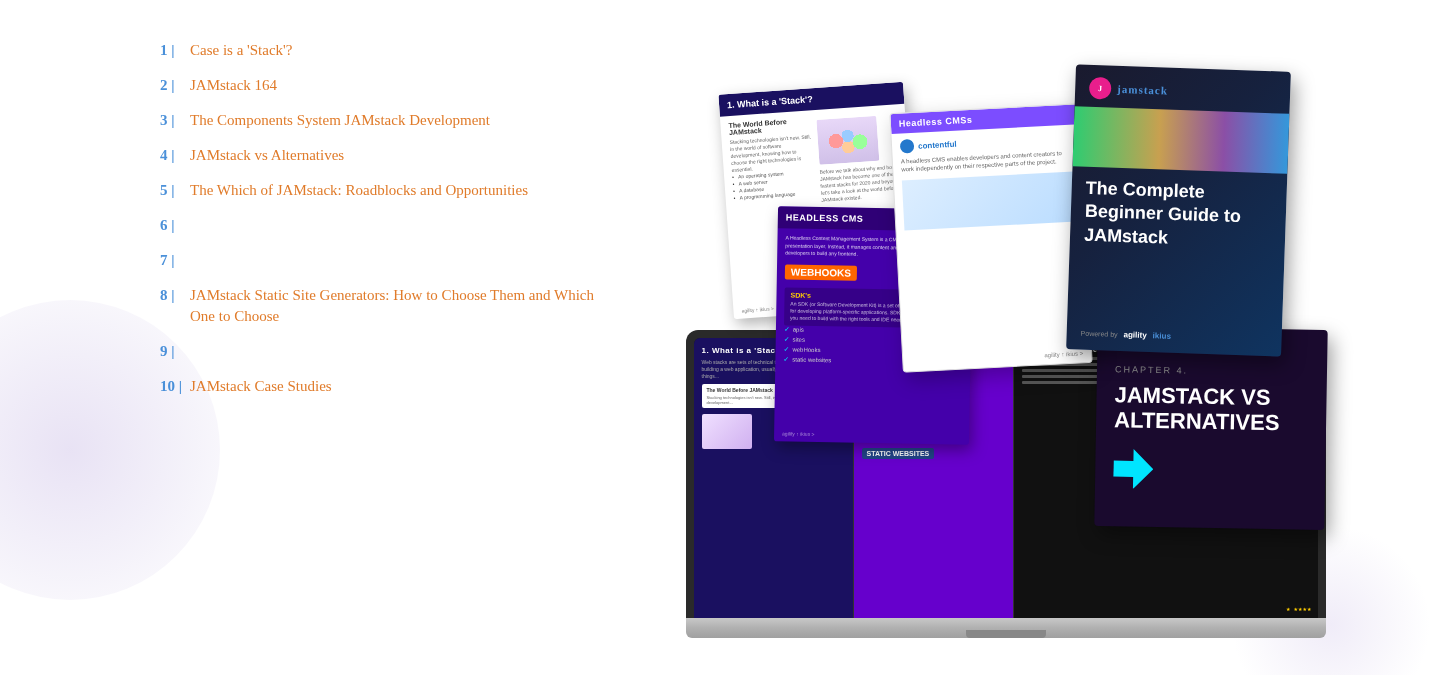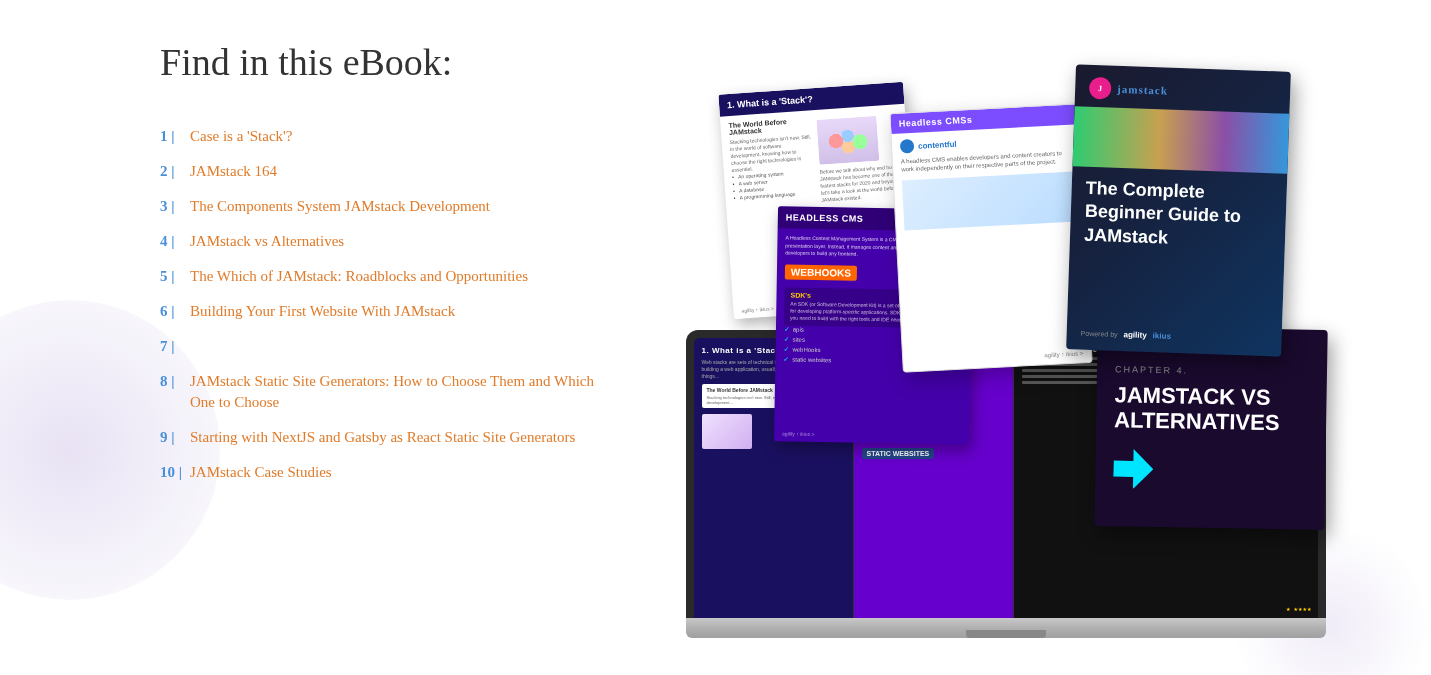--- a/index.html
+++ b/index.html
@@ -697,21 +697,20 @@
 </head>
 <body>
 
 <div class="bg-circle-left"></div>
 <div class="bg-circle-right"></div>
 
 <div class="container">
 
   <div class="left-col">
 
-    <h1 class="main-title">Find in this eBook:</h1>
 
     <ul class="toc-list">
 
       <li class="toc-item">
         <span class="toc-number">1 |</span>
         <a class="toc-link" href="#">Case is a 'Stack'?</a>
       </li>
 
       <li class="toc-item">
         <span class="toc-number">2 |</span>
@@ -728,35 +727,33 @@
         <a class="toc-link" href="#">JAMstack vs Alternatives</a>
       </li>
 
       <li class="toc-item">
         <span class="toc-number">5 |</span>
         <a class="toc-link" href="#">The Which of JAMstack: Roadblocks and Opportunities</a>
       </li>
 
       <li class="toc-item">
         <span class="toc-number">6 |</span>
-        <a class="toc-link" href="#">Building Your First Website With JAMstack</a>
       </li>
 
       <li class="toc-item">
         <span class="toc-number">7 |</span>
       </li>
 
       <li class="toc-item">
         <span class="toc-number">8 |</span>
         <a class="toc-link" href="#">JAMstack Static Site Generators: How to Choose Them and Which One to Choose</a>
       </li>
 
       <li class="toc-item">
         <span class="toc-number">9 |</span>
-        <a class="toc-link" href="#">Starting with NextJS and Gatsby as React Static Site Generators</a>
       </li>
 
       <li class="toc-item">
         <span class="toc-number">10 |</span>
         <a class="toc-link" href="#">JAMstack Case Studies</a>
       </li>
 
     </ul>
   </div>
 

